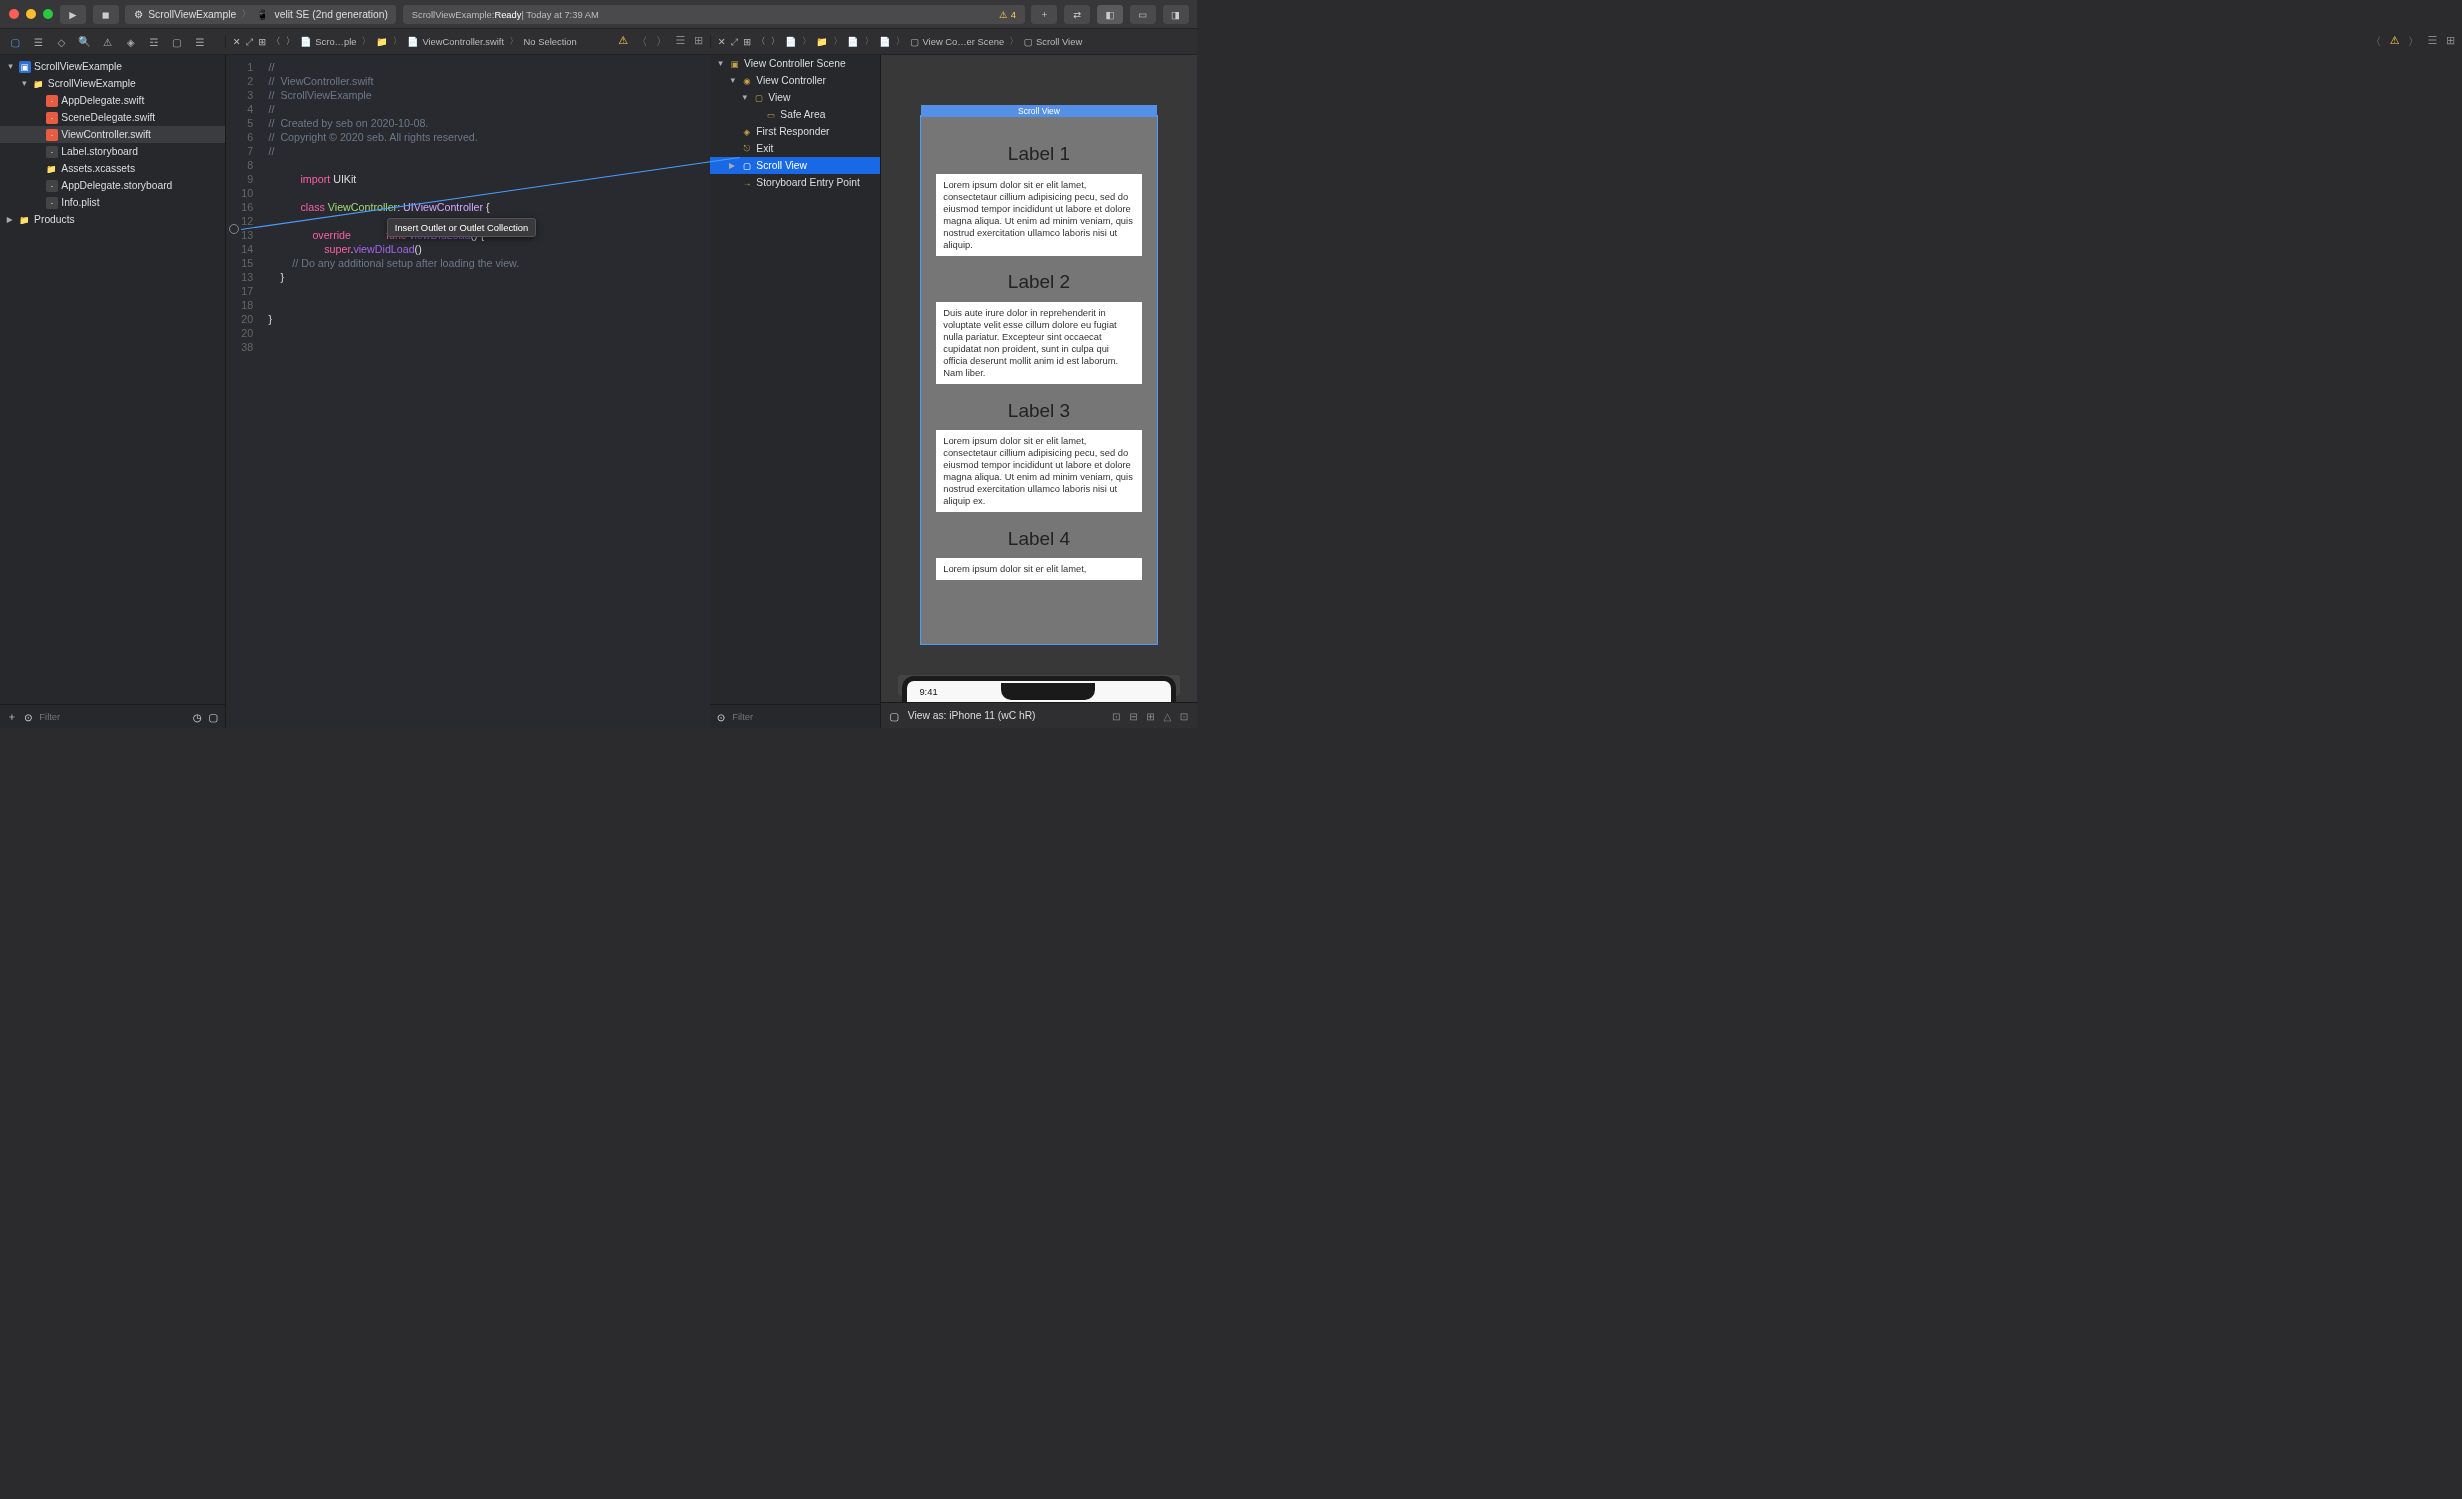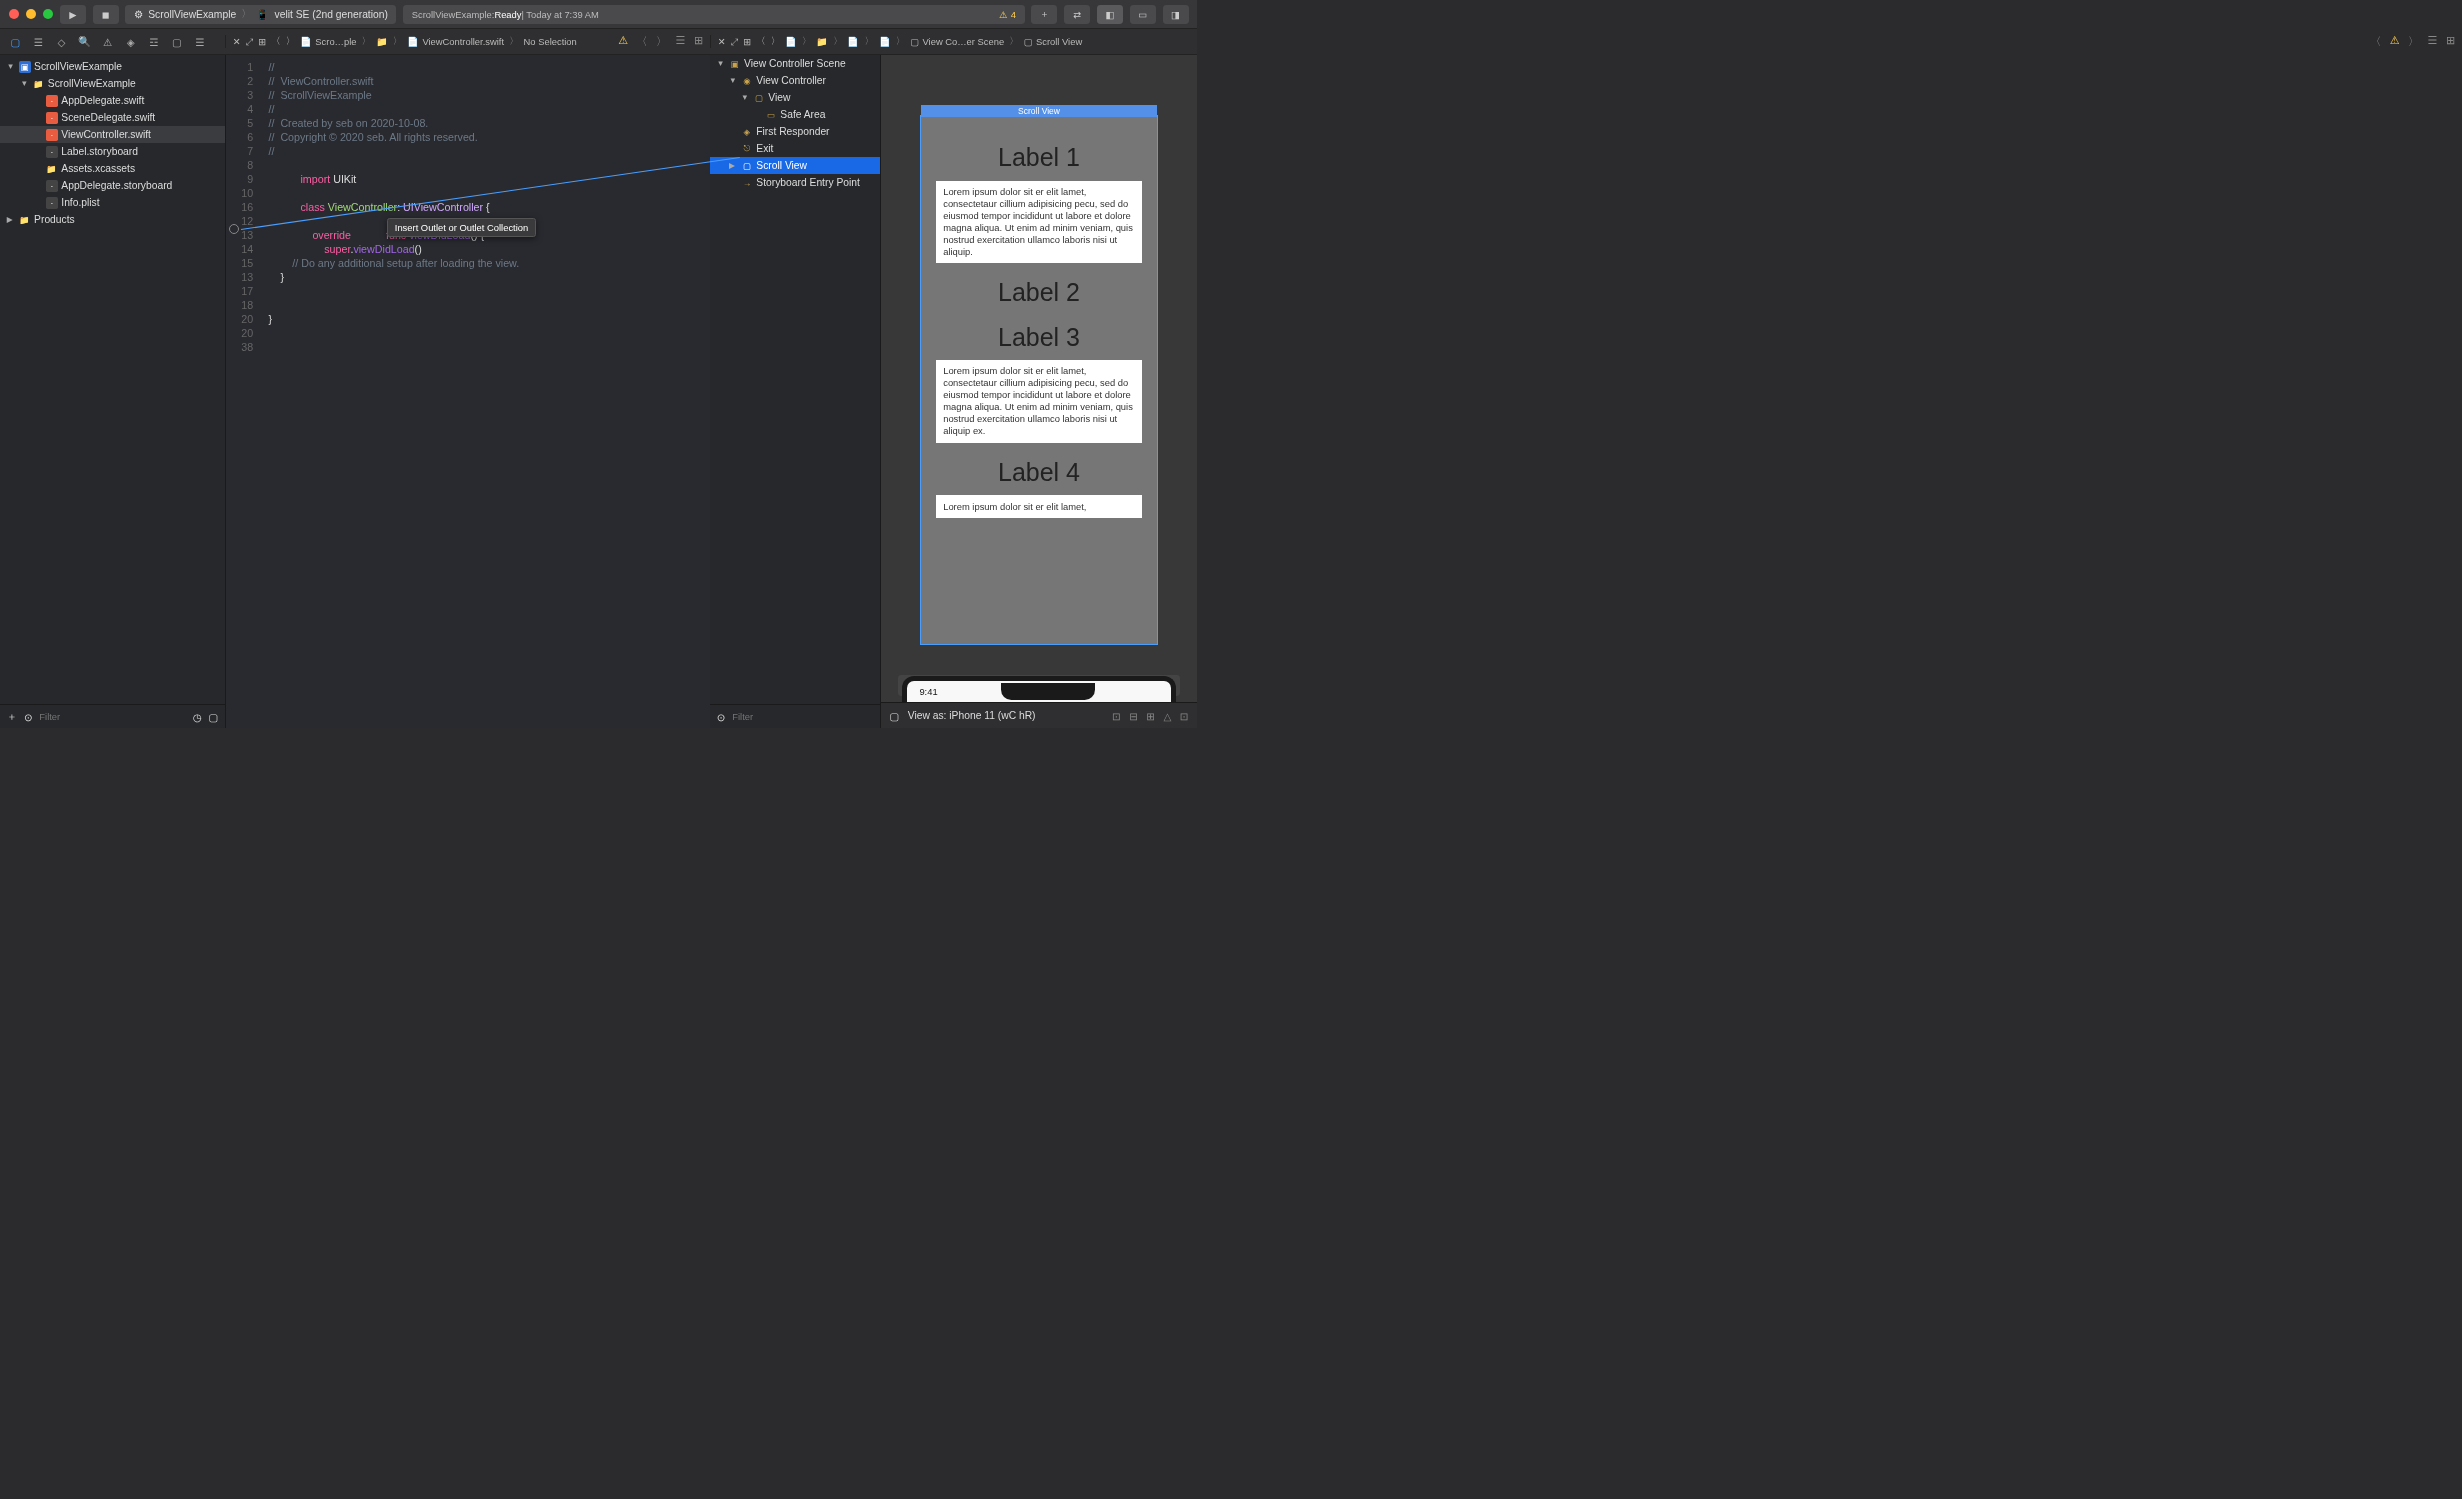--- a/index.html
+++ b/index.html
@@ -49,21 +49,21 @@
   .outline { width:171px; background:#26282b; border-right:0.9px solid #1a1a1a; display:flex; flex-direction:column; }
   .outline .tree { padding-top:0px; }
   .outline .tree-row.hl{background:#1968e6;color:#fff;}
   .outline-footer{height:24px;border-top:0.9px solid #1a1a1a;display:flex;align-items:center;padding:0 6.8px;gap:6.8px;}
   .outline-footer input{flex:1;background:transparent;border:none;color:#888;font-size:9.4px;outline:none;}
   
   .canvas { flex:0 0 316px; background:#383838; display:flex; flex-direction:column; position:relative;}
   .canvas-body{flex:1;overflow:hidden;display:flex;justify-content:center;padding-top:60px;position:relative;}
   .scrollview{width:238px;height:530px;background:#767676;border:1.7px solid #4a9eff;position:relative;padding:12px 15.4px;}
   .sv-title{position:absolute;top:-11px;left:0;right:0;text-align:center;font-size:8.5px;color:#fff;background:#5590e8;padding:0.9px 0;}
-  .lbl{text-align:center;font-size:25px;color:#222;margin:15.4px 0 8.5px;font-weight:400;}
+  .lbl{text-align:center;font-size:19px;color:#222;margin:15.4px 0 8.5px;font-weight:400;}
   .para{background:#fff;color:#333;font-size:9.4px;line-height:12px;padding:5.1px 6.8px;}
   .canvas-toolbar{position:absolute;bottom:32.5px;left:17px;right:17px;height:20.5px;background:#444;border-radius:3.4px;display:flex;align-items:center;justify-content:center;gap:12px;}
   .canvas-toolbar span{width:15.4px;height:15.4px;background:#666;border-radius:2.6px;display:inline-block;}
   .canvas-toolbar span.act{background:#ddd;}
   .canvas-bottom{height:26px;background:#2f2f31;border-top:0.9px solid #1a1a1a;display:flex;align-items:center;padding:0 8.5px;gap:8.5px;font-size:10.3px;color:#ddd;}
   .phone-peek{position:absolute;bottom:26px;left:21.4px;right:21.4px;height:26px;background:#f8f8f8;border-radius:12px 12px 0 0;border:5.1px solid #1a1a1a;border-bottom:none;display:flex;align-items:center;padding:0 12px;font-size:9.4px;color:#111;}
   .notch{width:94px;height:17px;background:#1a1a1a;border-radius:0 0 10.3px 10.3px;margin:0 auto;}
   .right-icons{position:absolute;right:6.8px;display:flex;gap:8.5px;color:#888;font-size:11px;}
 </style>
 </head>
@@ -309,20 +309,21 @@
   </div>
 
   <div class="canvas">
     <div class="canvas-body">
       <div class="scrollview">
         <div class="sv-title">Scroll View</div>
         <div id="sv-content">
             <div class="lbl">Label 1</div>
             <div class="para">Lorem ipsum dolor sit er elit lamet, consectetaur cillium adipisicing pecu, sed do eiusmod tempor incididunt ut labore et dolore magna aliqua. Ut enim ad minim veniam, quis nostrud exercitation ullamco laboris nisi ut aliquip.</div>
             <div class="lbl">Label 2</div>
+            <div class="para">Duis aute irure dolor in reprehenderit in voluptate velit esse cillum dolore eu fugiat nulla pariatur. Excepteur sint occaecat cupidatat non proident, sunt in culpa qui officia deserunt mollit anim id est laborum. Nam liber.</div>
             <div class="lbl">Label 3</div>
             <div class="para">Lorem ipsum dolor sit er elit lamet, consectetaur cillium adipisicing pecu, sed do eiusmod tempor incididunt ut labore et dolore magna aliqua. Ut enim ad minim veniam, quis nostrud exercitation ullamco laboris nisi ut aliquip ex.</div>
             <div class="lbl">Label 4</div>
             <div class="para">Lorem ipsum dolor sit er elit lamet,</div>
           </div>
       </div>
     </div>
     <div class="canvas-toolbar">
       <span style="background:#c9a24a"></span>
       <span style="background:#c9a24a"></span>

